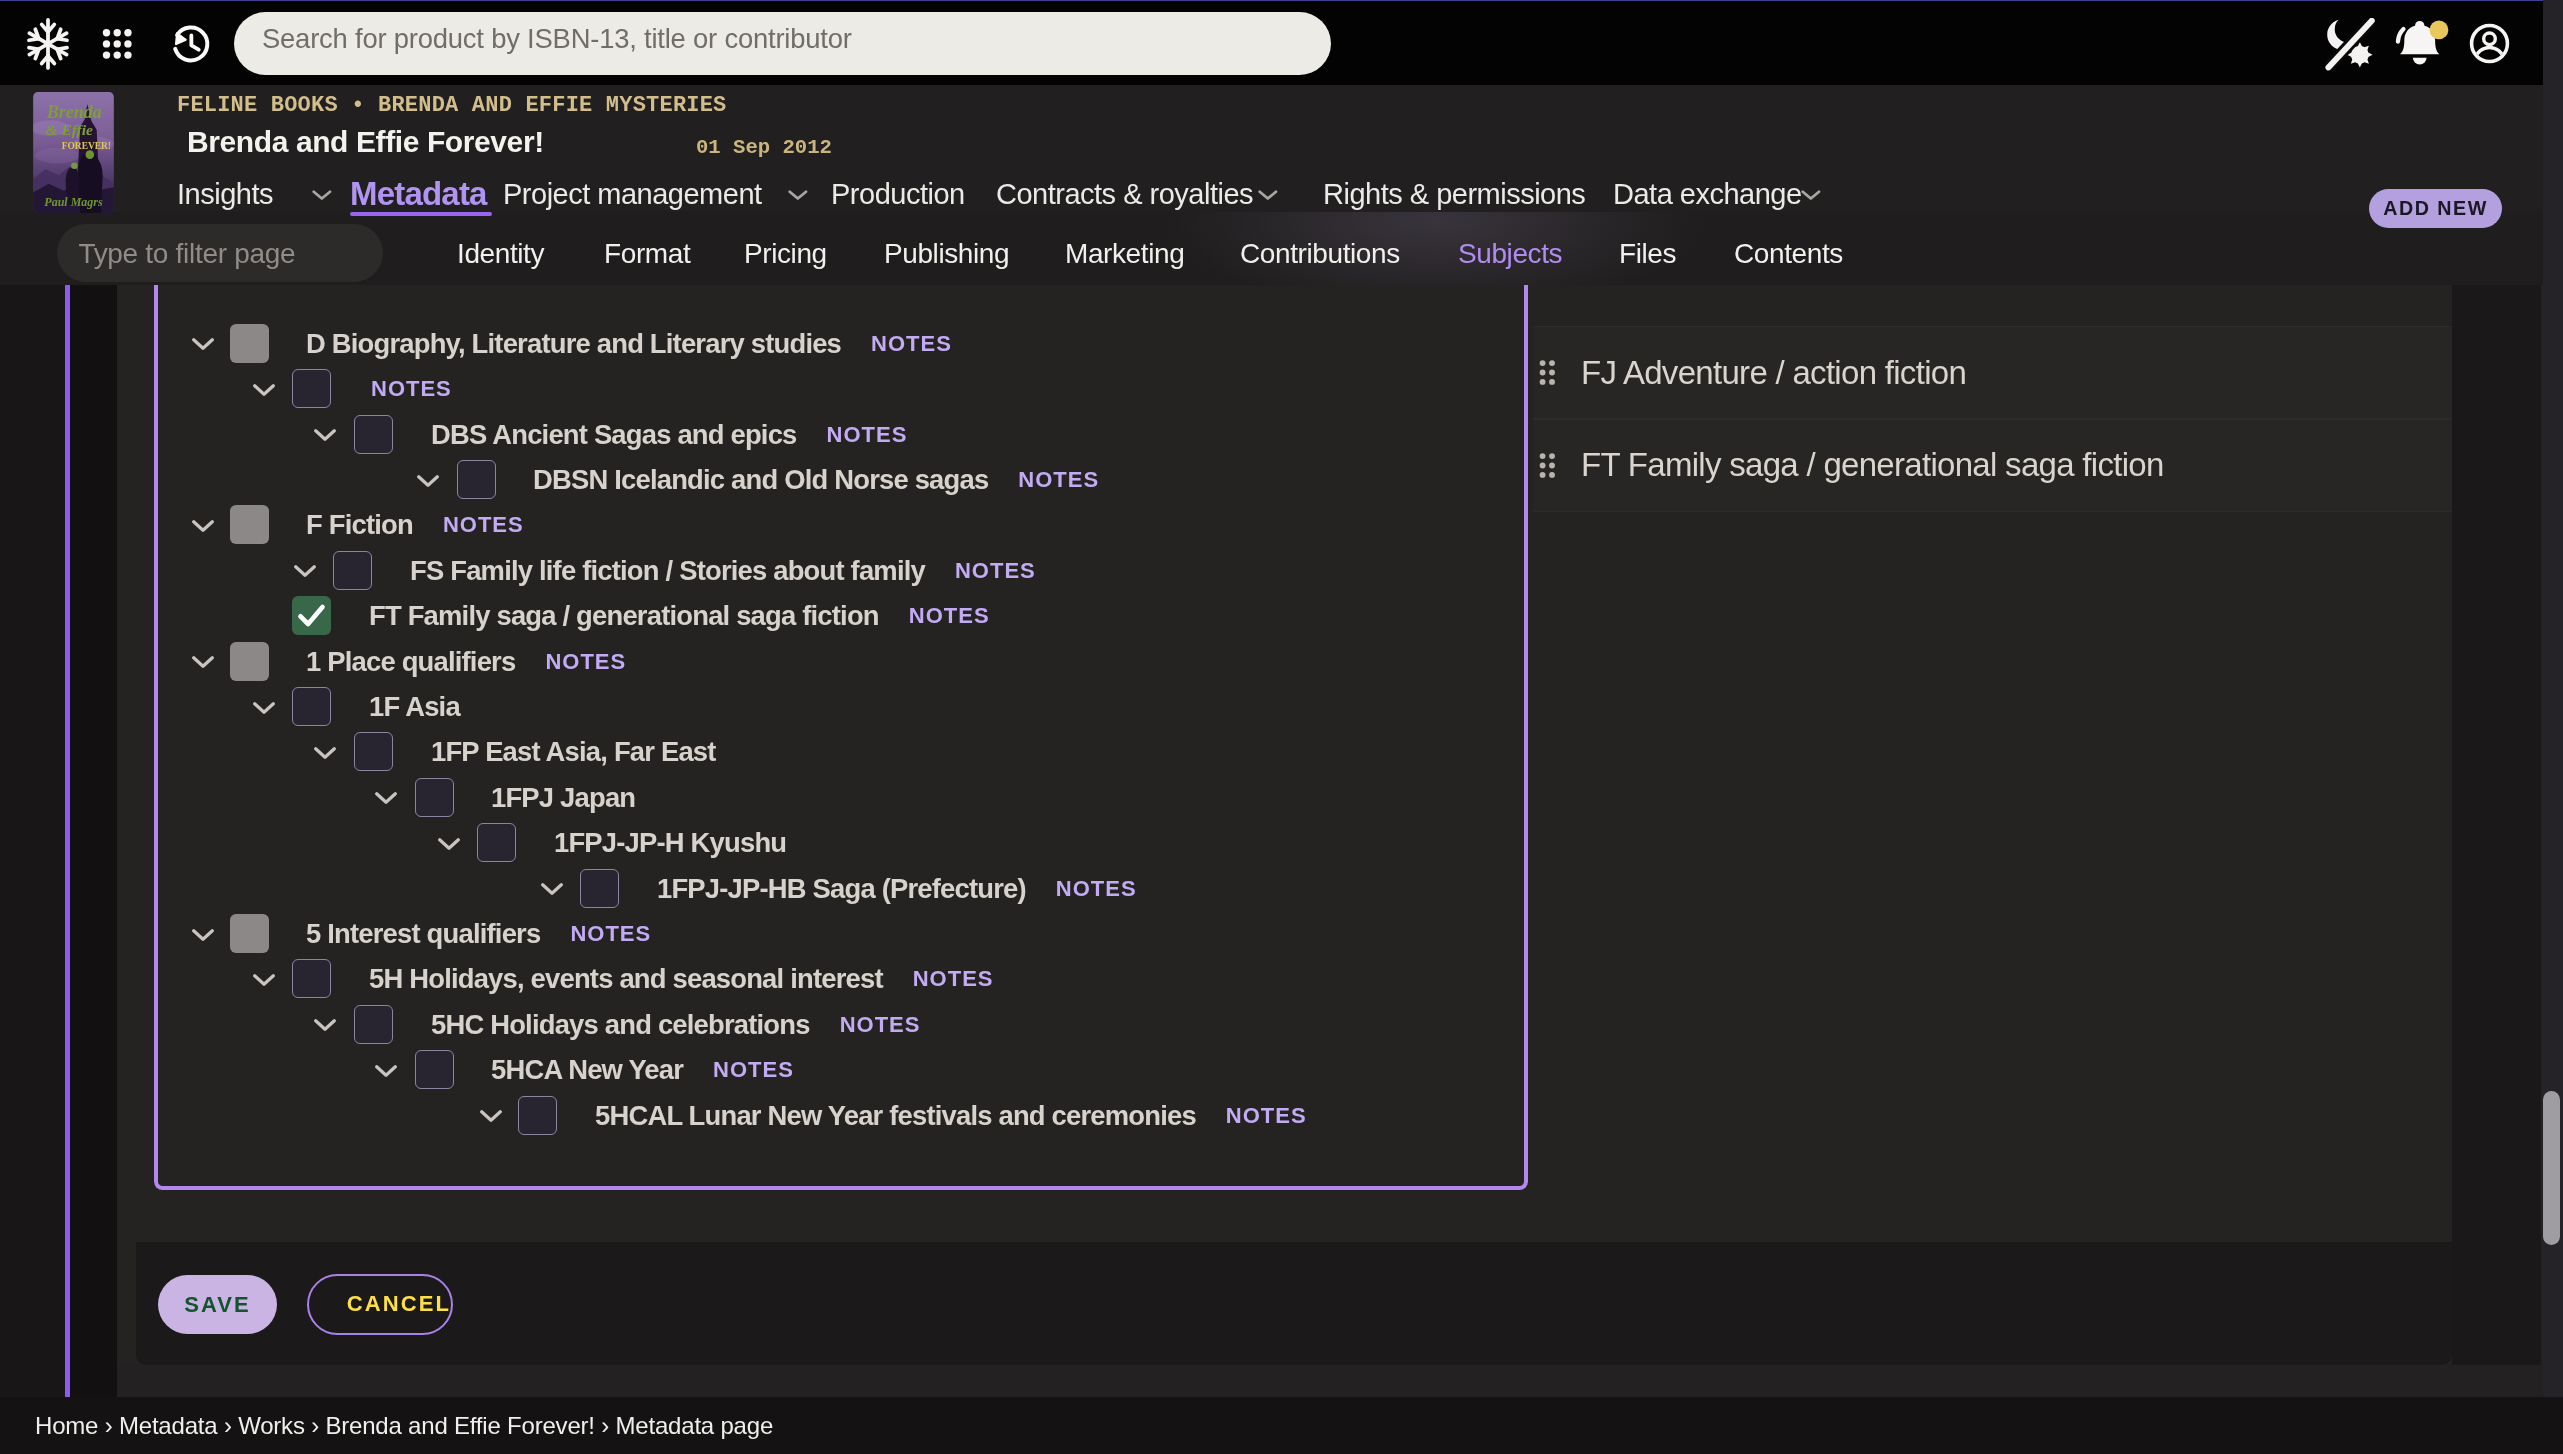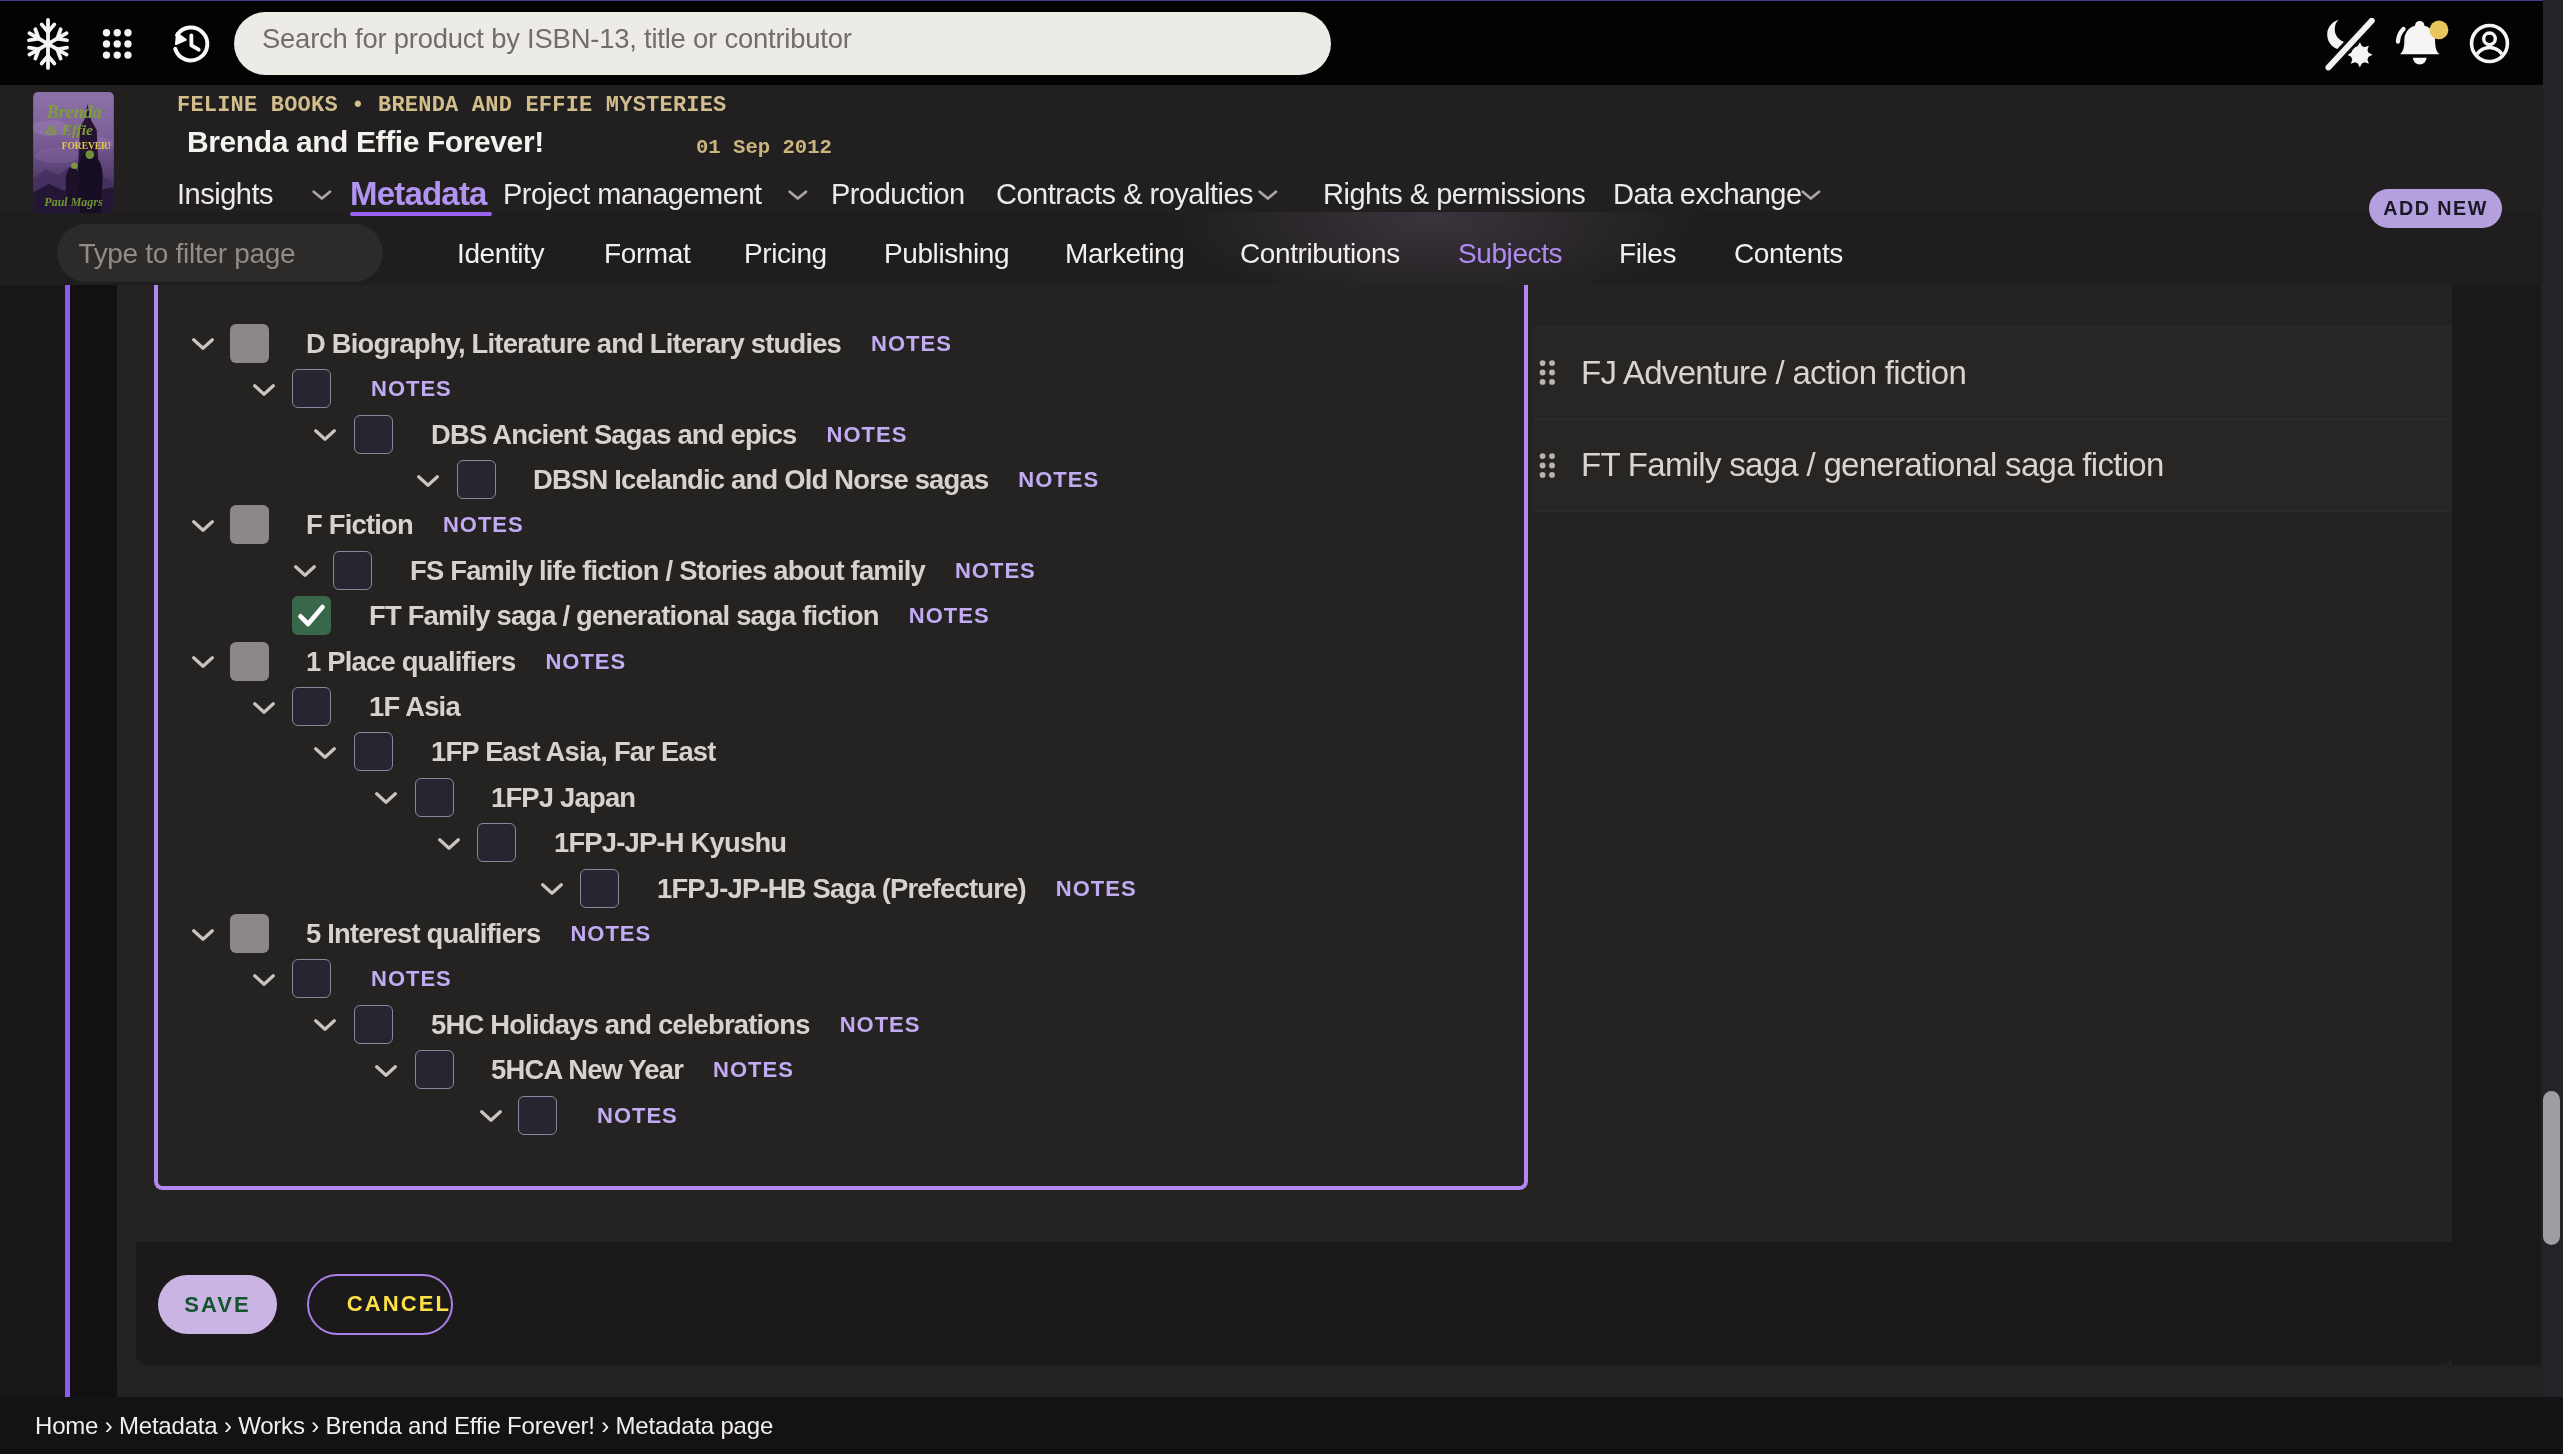--- a/index.html
+++ b/index.html
@@ -324,20 +324,21 @@
 <div class="cb cb-p" style="left:230px;top:914px"></div>
 <div class="trow" style="left:278px;top:914px">
     <span class="tlabel">5 Interest qualifiers</span>
     <span class="notes">NOTES</span>
   </div>
 <svg style="position:absolute;left:253px;top:974px" width="22" height="12" viewBox="0 0 26 14">
     <path d="M2 2 L13.0 12 L24 2" fill="none" stroke="#c9c4bf" stroke-width="3.8" stroke-linecap="round" stroke-linejoin="round"></path>
   </svg>
 <div class="cb cb-c" style="left:292px;top:959px"></div>
 <div class="trow" style="left:341px;top:959px">
+    <span class="tlabel">5H Holidays, events and seasonal interest</span>
     <span class="notes">NOTES</span>
   </div>
 <svg style="position:absolute;left:314px;top:1019px" width="22" height="12" viewBox="0 0 26 14">
     <path d="M2 2 L13.0 12 L24 2" fill="none" stroke="#c9c4bf" stroke-width="3.8" stroke-linecap="round" stroke-linejoin="round"></path>
   </svg>
 <div class="cb cb-c" style="left:354px;top:1005px"></div>
 <div class="trow" style="left:403px;top:1005px">
     <span class="tlabel">5HC Holidays and celebrations</span>
     <span class="notes">NOTES</span>
   </div>
@@ -347,20 +348,21 @@
 <div class="cb cb-c" style="left:415px;top:1050px"></div>
 <div class="trow" style="left:463px;top:1050px">
     <span class="tlabel">5HCA New Year</span>
     <span class="notes">NOTES</span>
   </div>
 <svg style="position:absolute;left:480px;top:1110px" width="22" height="12" viewBox="0 0 26 14">
     <path d="M2 2 L13.0 12 L24 2" fill="none" stroke="#c9c4bf" stroke-width="3.8" stroke-linecap="round" stroke-linejoin="round"></path>
   </svg>
 <div class="cb cb-c" style="left:518px;top:1096px"></div>
 <div class="trow" style="left:567px;top:1096px">
+    <span class="tlabel">5HCAL Lunar New Year festivals and ceremonies</span>
     <span class="notes">NOTES</span>
   </div>
 <div id="actionbar"></div>
 <div id="savebtn">
     <span>SAVE</span>
   </div>
 <div id="cancelbtn">
     <span>CANCEL</span>
   </div>
 <div id="strip"></div>

